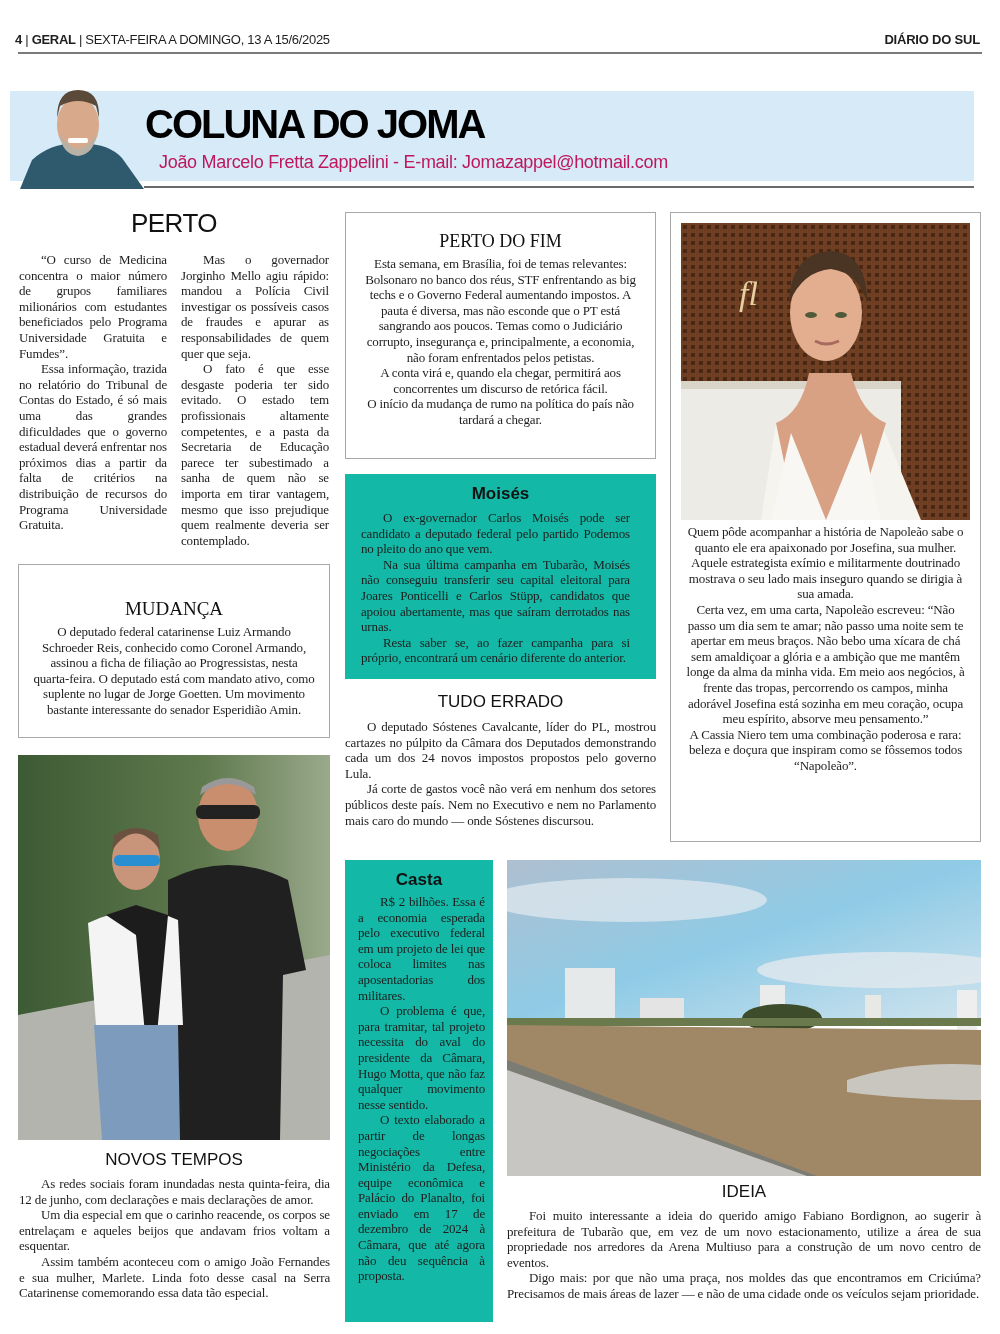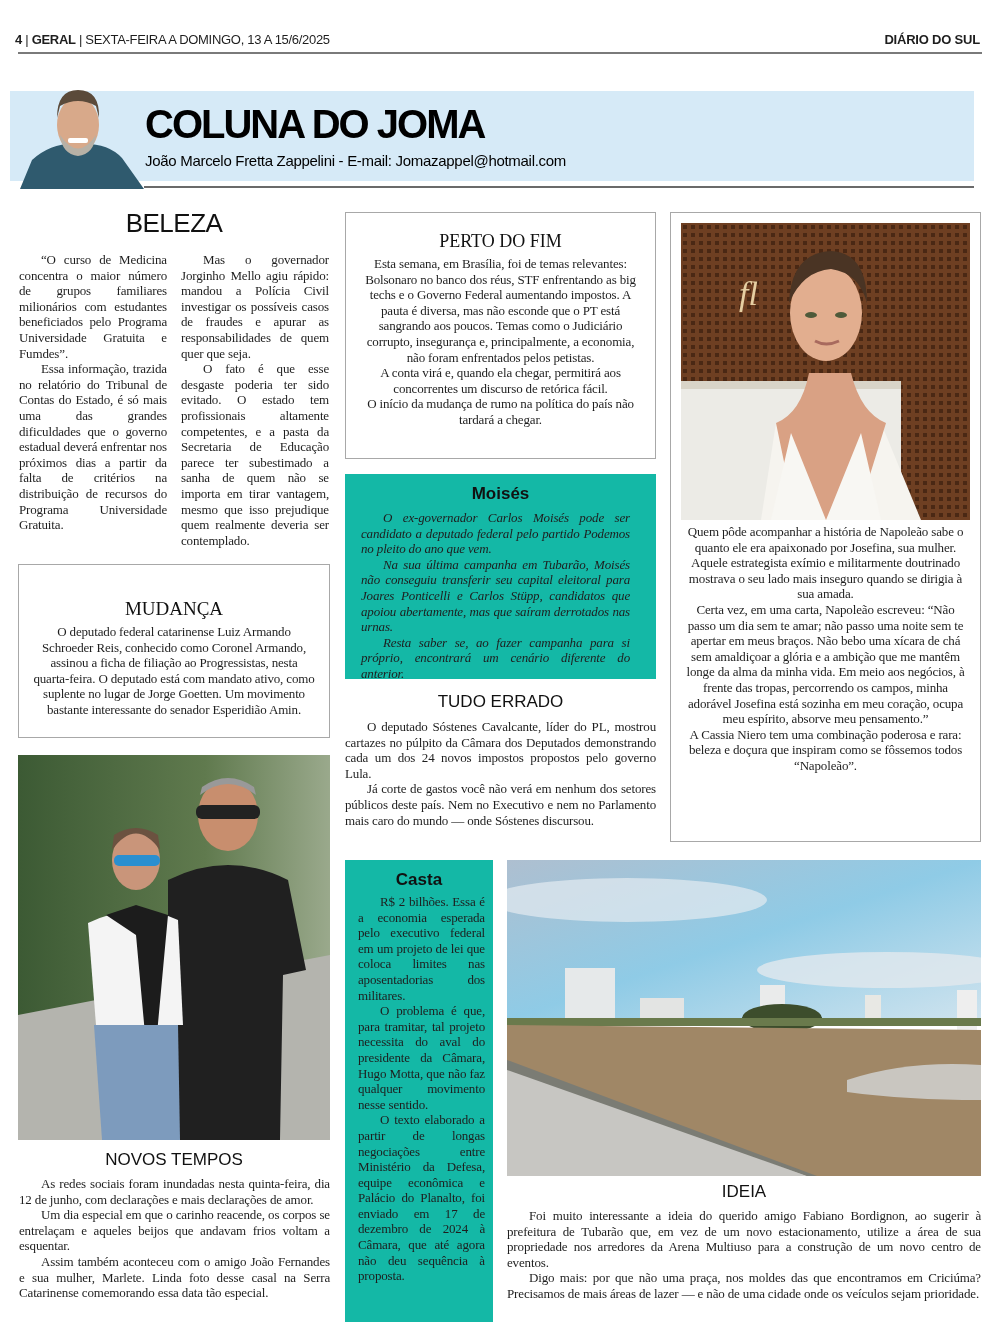--- a/index.html
+++ b/index.html
@@ -13,21 +13,21 @@
     
     .folio { left: 15px; top: 32px; font-size: 13px; letter-spacing: -0.3px; }
     .folio b { font-weight: 700; }
     .brand { right: 20px; top: 32px; font-size: 13px; font-weight: 700; letter-spacing: -0.2px; }
     .top-rule { left: 18px; right: 18px; top: 52px; height: 2px; background: #7a7a7a; }
 
     
     .band { left: 10px; top: 91px; width: 964px; height: 90px; background: #d6eaf7; }
     .avatar { left: 12px; top: 80px; width: 132px; height: 109px; overflow: hidden; }
     .col-title { left: 145px; top: 104px; font-size: 40px; font-weight: 700; letter-spacing: -2px; color: #000; line-height: 1; }
-    .byline { left: 145px; top: 152px; font-size: 15px; letter-spacing: -0.3px; color: #000000; }
+    .byline { left: 159px; top: 152px; font-size: 18px; letter-spacing: -0.3px; color: #be185d; }
     .mast-rule { left: 144px; right: 26px; top: 186px; height: 2px; background: #6a6a6a; }
 
     
     .hd-sans { font-family: "Liberation Sans", "DejaVu Sans", sans-serif; text-align: center; color: #111; }
     .hd-serif { font-family: "Liberation Serif", "DejaVu Serif", serif; text-align: center; color: #111; }
     .body { font-size: 13px; line-height: 15.6px; letter-spacing: -0.15px; }
     .body p { text-indent: 22px; text-align: justify; }
     .center p { text-align: center; text-indent: 0; }
 
     .box { border: 1.5px solid #a8a8a8; background: #fff; }
@@ -52,21 +52,21 @@
     <ellipse cx="66" cy="45" rx="21" ry="28" fill="#d8a98a"></ellipse>
     <path d="M45 38 Q45 10 66 10 Q88 10 87 38 L84 26 Q66 16 48 26 Z" fill="#5b4a3a"></path>
     <path d="M48 55 Q66 82 84 55 Q82 74 66 76 Q50 74 48 55 Z" fill="#b7b1a6"></path>
     <rect x="56" y="58" width="20" height="5" rx="2" fill="#fff"></rect>
   </svg>
 </div>
 <div class="abs col-title sans">COLUNA DO JOMA</div>
 <div class="abs byline sans">João Marcelo Fretta Zappelini - E-mail: Jomazappel@hotmail.com</div>
 <div class="abs mast-rule"></div>
 
-<div class="abs hd-sans" style="left:18px; top:208px; width:312px; font-size:26px; letter-spacing:-0.5px;">BELEZA</div>
+<div class="abs hd-sans" style="left:18px; top:208px; width:312px; font-size:26px; letter-spacing:-0.5px;">PERTO</div>
 <div class="abs body serif" style="left:19px; top:252px; width:148px;">
   <p>“O curso de Medicina concentra o maior número de grupos familiares milionários com estudantes beneficiados pelo Programa Universidade Gratuita e Fumdes”.</p>
   <p>Essa informação, trazida no relatório do Tribunal de Contas do Estado, é só mais uma das grandes dificuldades que o governo estadual deverá enfrentar nos próximos dias a partir da falta de critérios na distribuição de recursos do Programa Universidade Gratuita.</p>
 </div>
 <div class="abs body serif" style="left:181px; top:252px; width:148px;">
   <p>Mas o governador Jorginho Mello agiu rápido: mandou a Polícia Civil investigar os possíveis casos de fraudes e apurar as responsabilidades de quem quer que seja.</p>
   <p>O fato é que esse desgaste poderia ter sido evitado. O estado tem profissionais altamente competentes, e a pasta da Secretaria de Educação parece ter subestimado a sanha de quem não se importa em tirar vantagem, mesmo que isso prejudique quem realmente deveria ser contemplado.</p>
 </div>
 
 <div class="abs box" style="left:18px; top:564px; width:312px; height:174px;">
@@ -113,21 +113,21 @@
   <div class="hd-serif" style="margin-top:18px; font-size:18px;">PERTO DO FIM</div>
   <div class="body serif center" style="padding:4px 12px 0;">
     <p>Esta semana, em Brasília, foi de temas relevantes: Bolsonaro no banco dos réus, STF enfrentando as big techs e o Governo Federal aumentando impostos. A pauta é diversa, mas não esconde que o PT está sangrando aos poucos. Temas como o Judiciário corrupto, insegurança e, principalmente, a economia, não foram enfrentados pelos petistas.</p>
     <p>A conta virá e, quando ela chegar, permitirá aos concorrentes um discurso de retórica fácil.</p>
     <p>O início da mudança de rumo na política do país não tardará a chegar.</p>
   </div>
 </div>
 
 <div class="abs gray" style="left:345px; top:474px; width:311px; height:205px;">
   <div class="hd-sans" style="margin-top:10px; font-size:17px; font-weight:700;">Moisés</div>
-  <div class="body serif" style="padding:6px 26px 0 16px;font-style:italic;">
+  <div class="body serif" style="padding:6px 26px 0 16px;">
     <p>O ex-governador Carlos Moisés pode ser candidato a deputado federal pelo partido Podemos no pleito do ano que vem.</p>
     <p>Na sua última campanha em Tubarão, Moisés não conseguiu transferir seu capital eleitoral para Joares Ponticelli e Carlos Stüpp, candidatos que apoiou abertamente, mas que saíram derrotados nas urnas.</p>
     <p>Resta saber se, ao fazer campanha para si próprio, encontrará um cenário diferente do anterior.</p>
   </div>
 </div>
 
 <div class="abs hd-sans" style="left:345px; top:692px; width:311px; font-size:17px;">TUDO ERRADO</div>
 <div class="abs body serif" style="left:345px; top:719px; width:311px;">
   <p>O deputado Sóstenes Cavalcante, líder do PL, mostrou cartazes no púlpito da Câmara dos Deputados demonstrando cada um dos 24 novos impostos propostos pelo governo Lula.</p>
   <p>Já corte de gastos você não verá em nenhum dos setores públicos deste país. Nem no Executivo e nem no Parlamento mais caro do mundo — onde Sóstenes discursou.</p>

